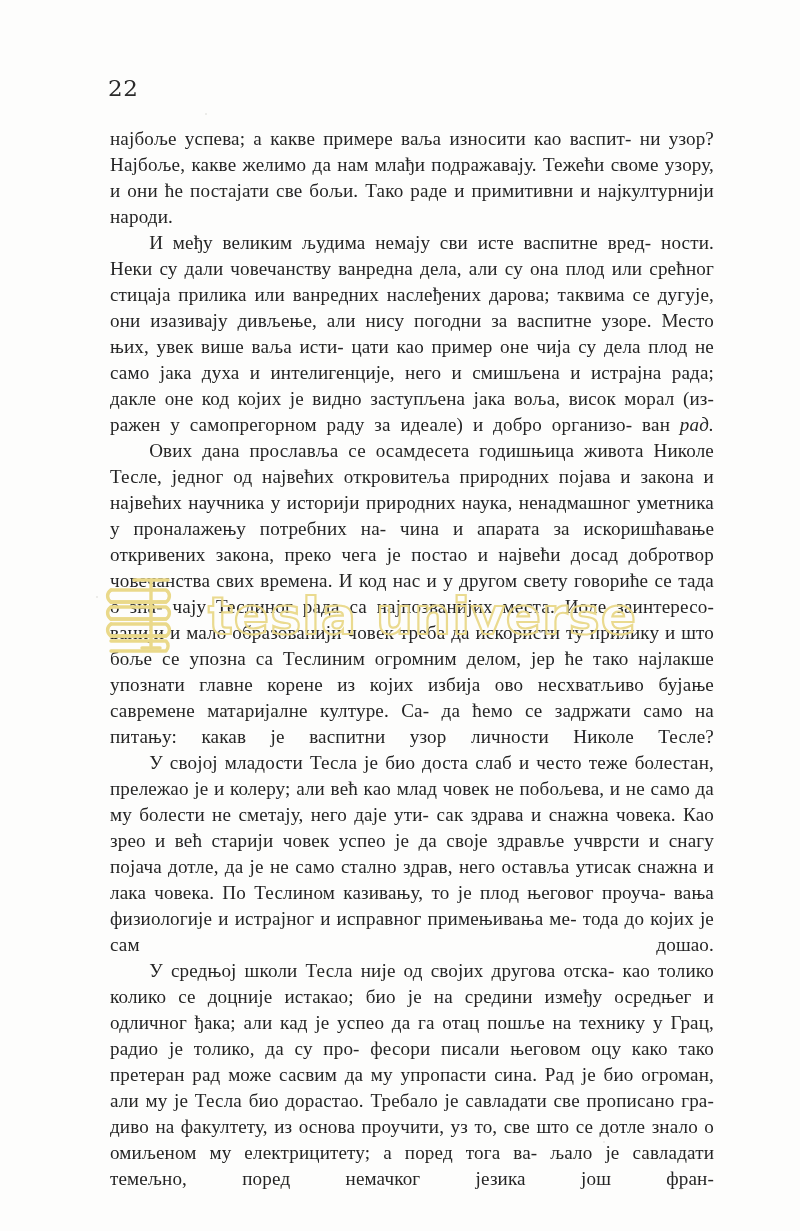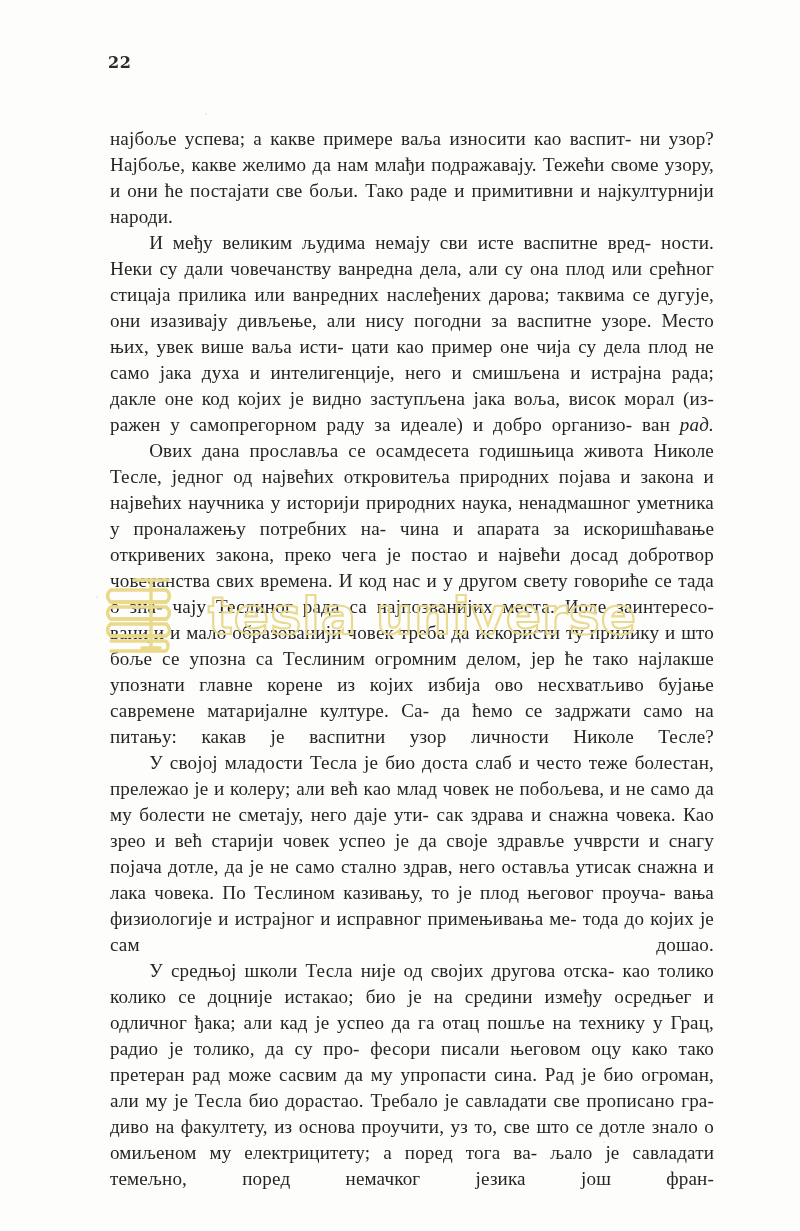--- a/index.html
+++ b/index.html
@@ -13,24 +13,24 @@
     height: 1231px;
     background: #fdfdfc;
     overflow: hidden;
     font-family: "Liberation Serif", "DejaVu Serif", serif;
   }
 
   
   .folio {
     position: absolute;
     left: 108px;
-    top: 53px;
+    top: 75px;
     font-family: "DejaVu Serif", "Liberation Serif", serif;
-    font-weight: 700;
-    font-size: 16px;
+    font-weight: 400;
+    font-size: 23px;
     letter-spacing: 0.5px;
     color: #2a2a2a;
   }
 
   
   .textblock {
     position: absolute;
     left: 110px;
     top: 126px;
     width: 604px;

